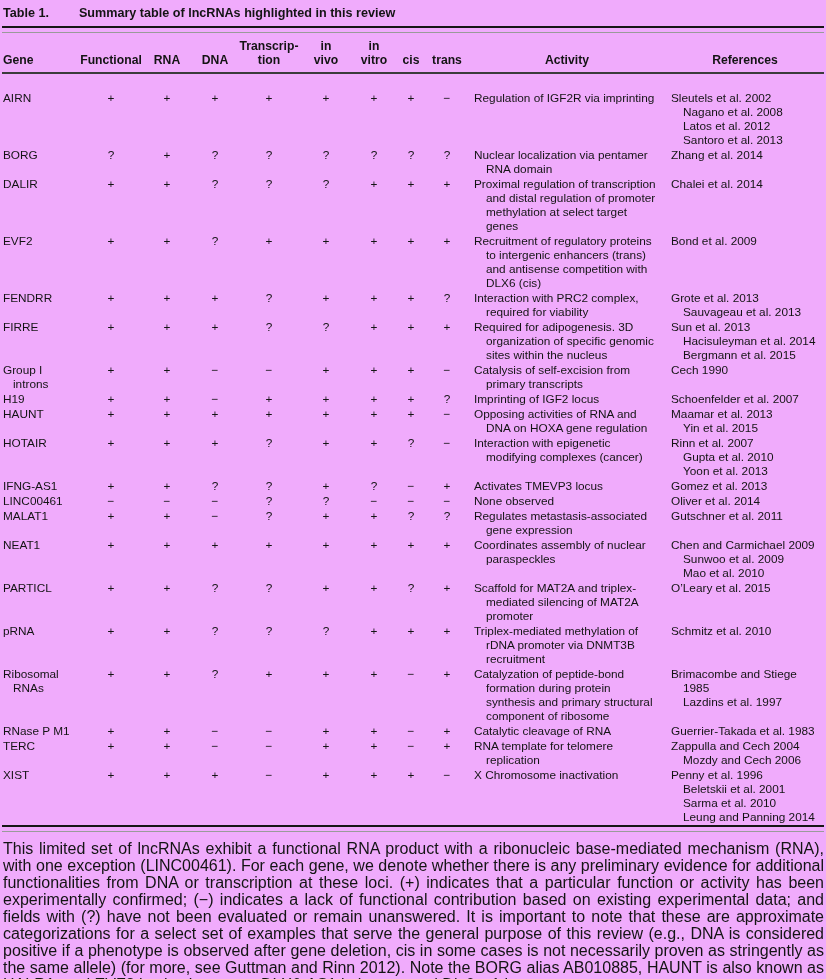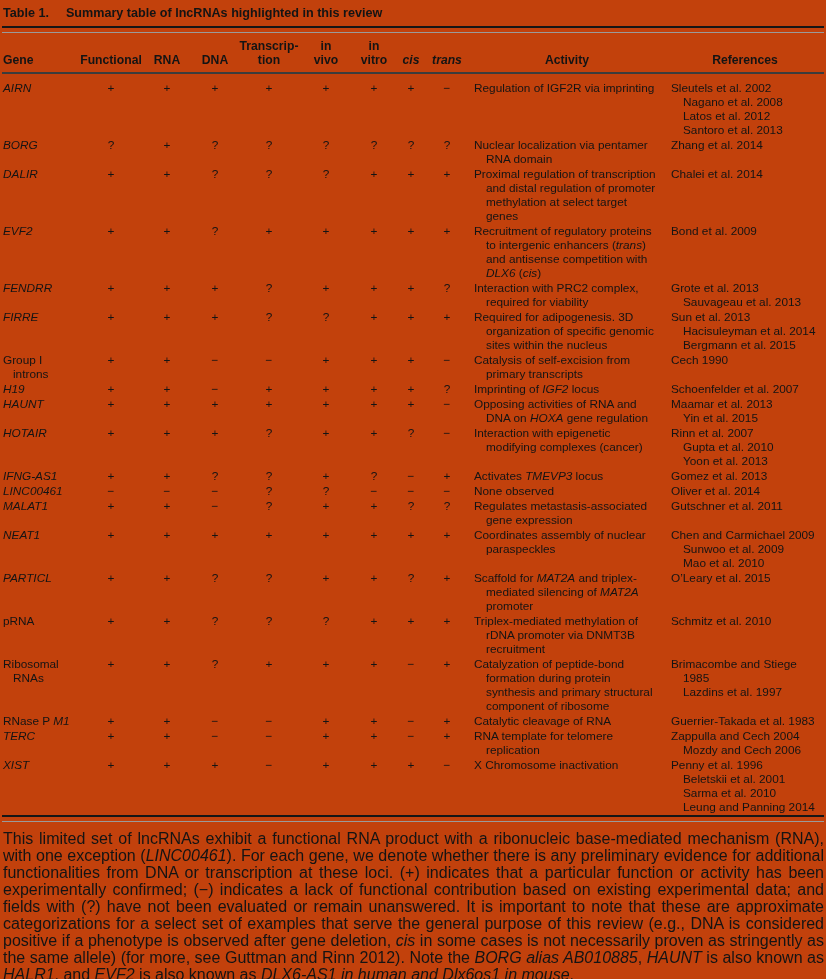--- a/index.html
+++ b/index.html
@@ -1,28 +1,28 @@
 <!DOCTYPE html>
 <html><head>
 <meta charset="utf-8">
 <style>
   html,body{margin:0;padding:0;background:#fff;}
-  .page{width:826px;height:979px;box-sizing:border-box;background:#c2410c;color:#141414;
+  .page{width:826px;height:979px;box-sizing:border-box;background:#f0abfc;color:#141414;
         font-family:"Liberation Sans",sans-serif;padding:4px 2px 0 2px;overflow:hidden;}
   .title-row{display:flex;align-items:baseline;font-weight:bold;font-size:12.6px;padding:2px 0 6px 1px;}
-  .title-text{margin-left:17px;}
+  .title-text{margin-left:30px;}
   .rule-double{height:4px;border-top:2px solid #161616;border-bottom:1px solid #9a9a9a;}
   table{width:822px;border-collapse:collapse;table-layout:fixed;}
   thead th{font-weight:bold;font-size:12.2px;line-height:14px;vertical-align:bottom;
            padding:6px 0 5px 0;white-space:pre-line;border-bottom:2px solid #3c3c3c;}
   th.left{text-align:left;padding-left:1px;}
   th.center{}
-  .it{font-style:italic;}
+  .it{}
   tbody td{font-size:11.8px;line-height:14px;vertical-align:top;padding:0 0 1px 0;}
-  tbody tr:first-child td{padding-top:7px;}
+  tbody tr:first-child td{padding-top:17px;}
   td.gene{padding-left:10px;text-indent:-10px;padding-right:3px;}
   td.gene{padding-left:11px;text-indent:-10px;}
   td.mark{text-align:center;}
   td.activity{padding-left:18px;text-indent:-12px;padding-right:6px;}
   td.refs{padding-left:5px;padding-right:2px;margin-top:9px;}
   .ref{padding-left:12px;text-indent:-12px;}
   .ref.rest{padding-left:24px;text-indent:-12px;}
   .footnote{font-size:16px;line-height:17px;text-align:justify;padding:8px 0 0 1px;}
 </style>
 </head>

